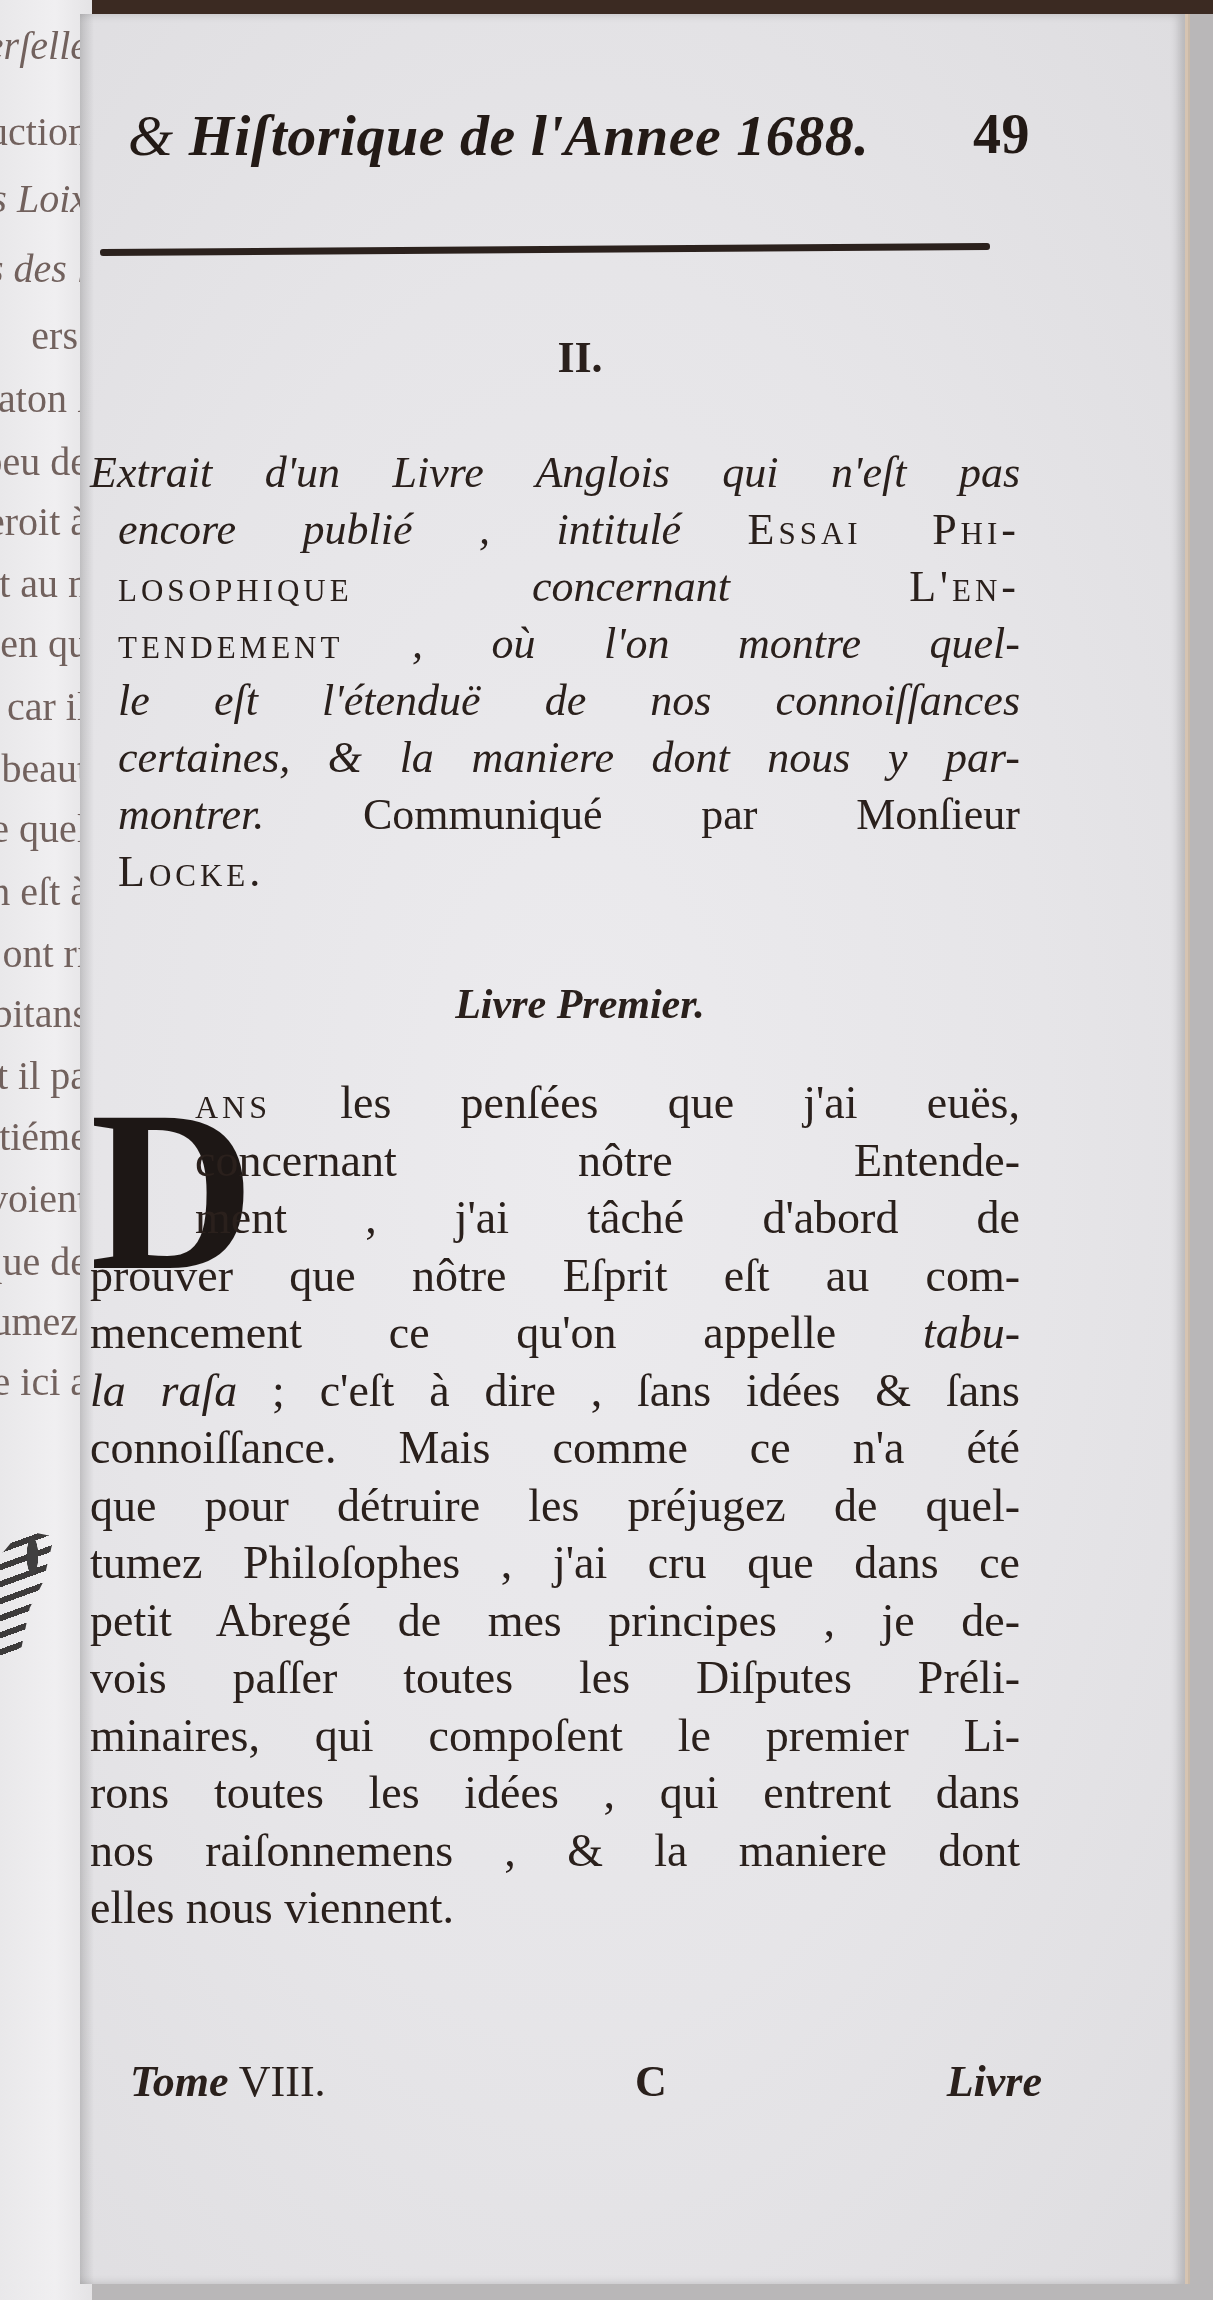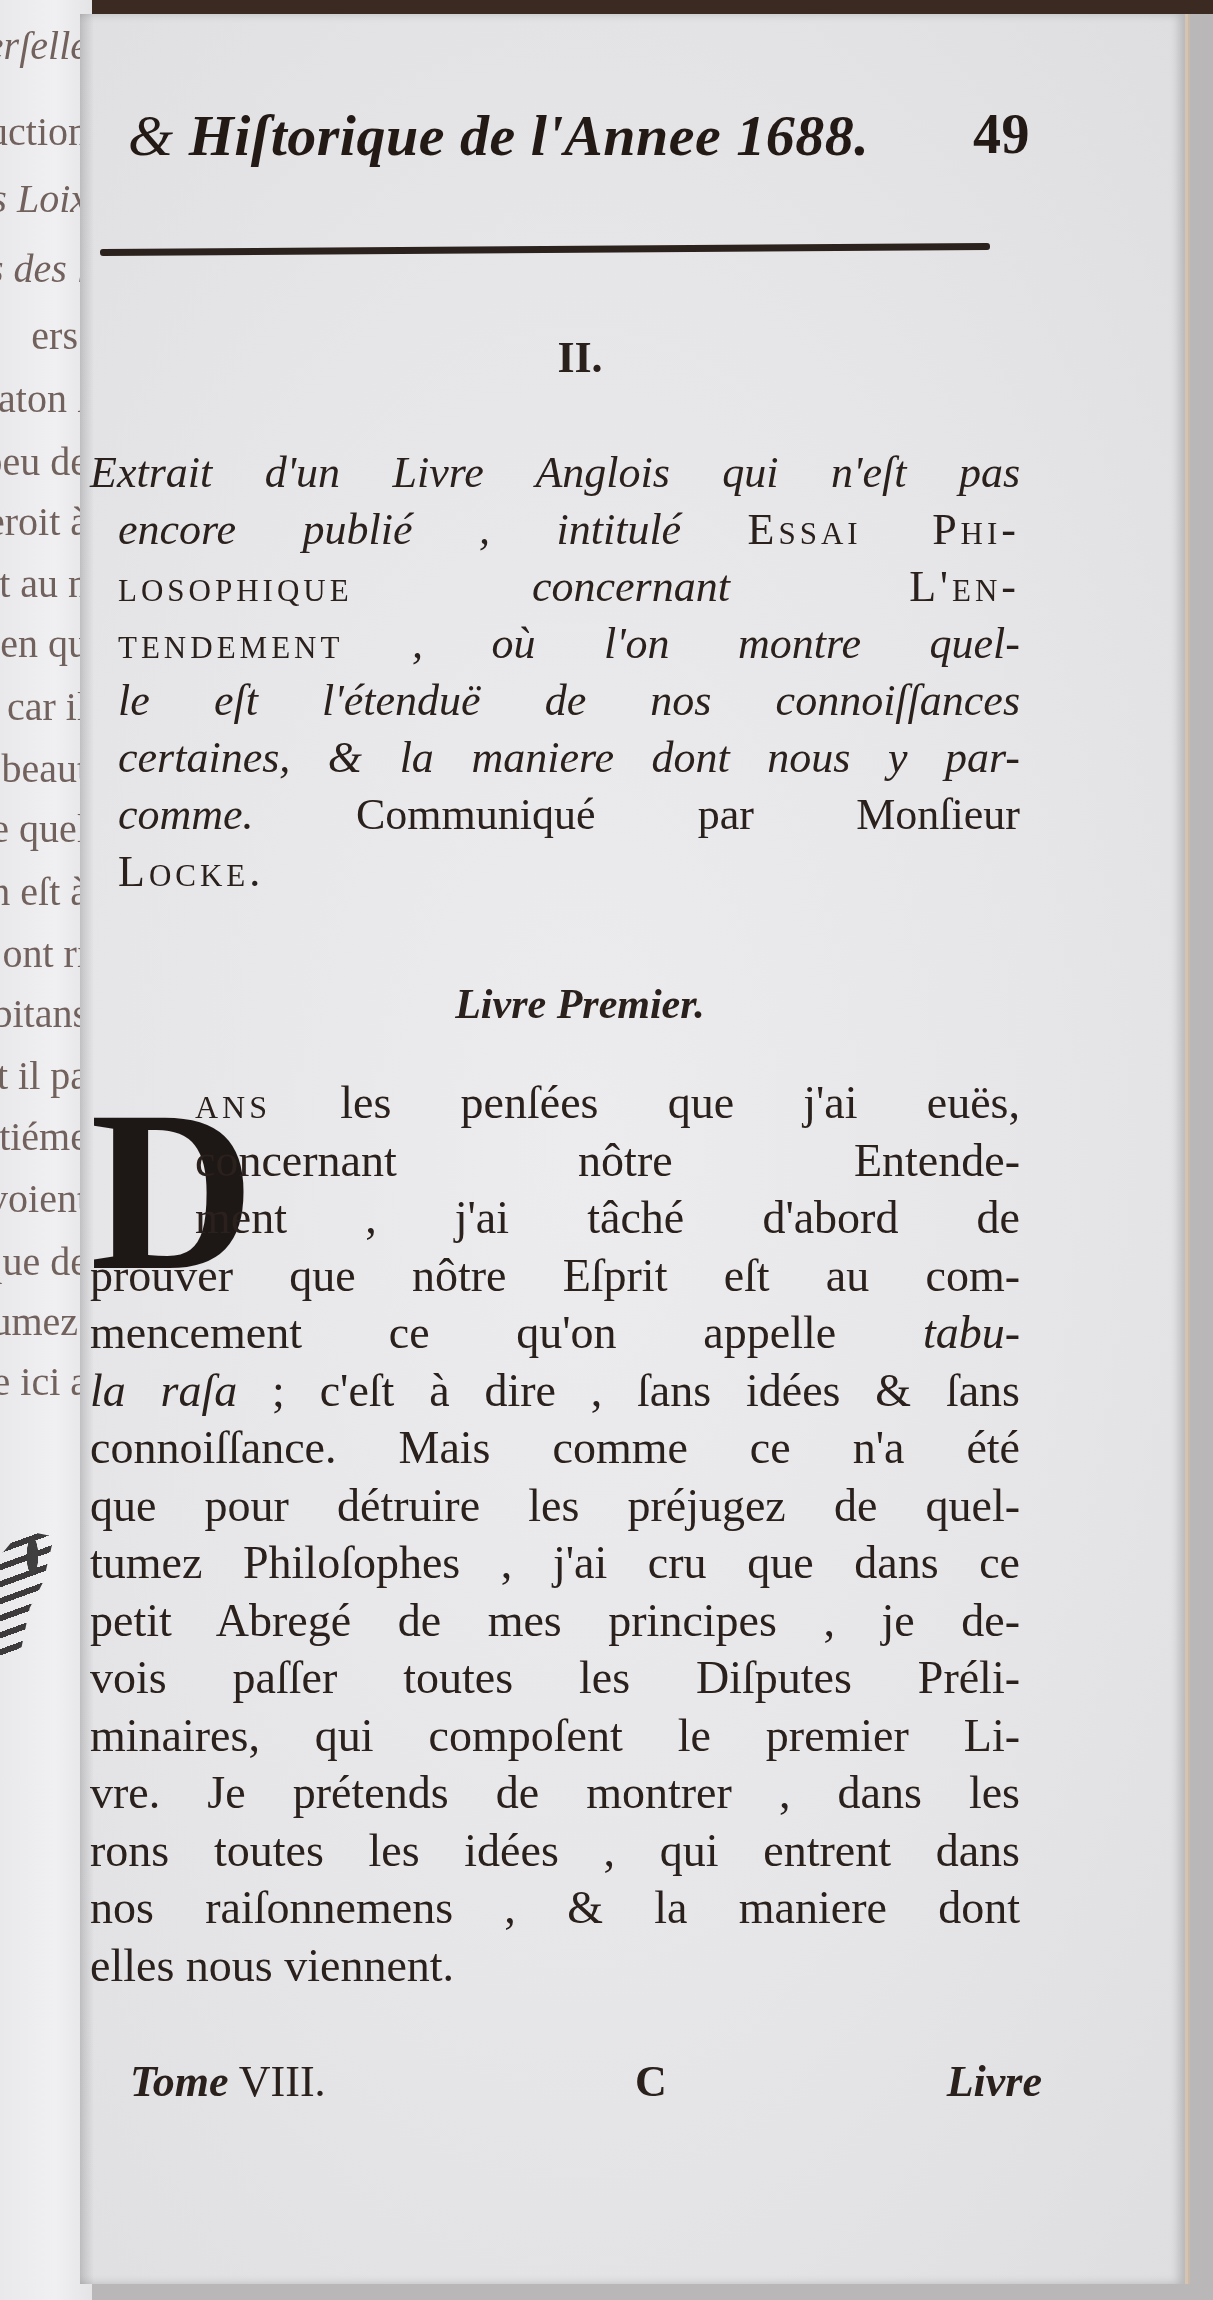--- a/index.html
+++ b/index.html
@@ -114,42 +114,41 @@
 
   <div class="section-num">II.</div>
 
   <div class="title-block">
     <span class="ln it">Extrait d'un Livre Anglois qui n'eſt pas</span>
     <span class="ln indent"><span class="it">encore publié , intitulé </span><span class="sc">Essai Phi-</span></span>
     <span class="ln indent"><span class="sc">losophique</span><span class="it"> concernant </span><span class="sc">L'en-</span></span>
     <span class="ln indent"><span class="sc">tendement</span><span class="it"> , où l'on montre quel-</span></span>
     <span class="ln indent it">le eſt l'étenduë de nos connoiſſances</span>
     <span class="ln indent it">certaines, &amp; la maniere dont nous y par-</span>
-    <span class="ln indent"><span class="it">comme.</span><span> Communiqué par Monſieur</span></span>
+    <span class="ln indent"><span class="it">montrer.</span><span> Communiqué par Monſieur</span></span>
     <span class="ln indent last sc">Locke.</span>
   </div>
 
   <div class="book-head">Livre Premier.</div>
 
   <div class="dropcap">D</div>
 
   <div class="body-text">
     <span class="ln drop"><span class="sc">ans</span><span> les penſées que j'ai euës,</span></span>
     <span class="ln drop">concernant nôtre Entende-</span>
     <span class="ln drop">ment , j'ai tâché d'abord de</span>
     <span class="ln">prouver que nôtre Eſprit eſt au com-</span>
     <span class="ln"><span>mencement ce qu'on appelle </span><span class="it">tabu-</span></span>
     <span class="ln"><span class="it">la raſa</span><span> ; c'eſt à dire , ſans idées &amp; ſans</span></span>
     <span class="ln">connoiſſance. Mais comme ce n'a été</span>
     <span class="ln">que pour détruire les préjugez de quel-</span>
     <span class="ln">tumez Philoſophes , j'ai cru que dans ce</span>
     <span class="ln">petit Abregé de mes principes , je de-</span>
     <span class="ln">vois paſſer toutes les Diſputes Préli-</span>
     <span class="ln">minaires, qui compoſent le premier Li-</span>
-    <span class="ln">vre. Je prétends de montrer , dans les</span>
     <span class="ln">rons toutes les idées , qui entrent dans</span>
     <span class="ln">nos raiſonnemens , &amp; la maniere dont</span>
     <span class="ln last">elles nous viennent.</span>
   </div>
 
   <div class="footer">
     <span class="sig-left"><span class="tome">Tome</span><span> VIII.</span></span>
     <span class="sig-mid">C</span>
     <span class="sig-right">Livre</span>
   </div>

